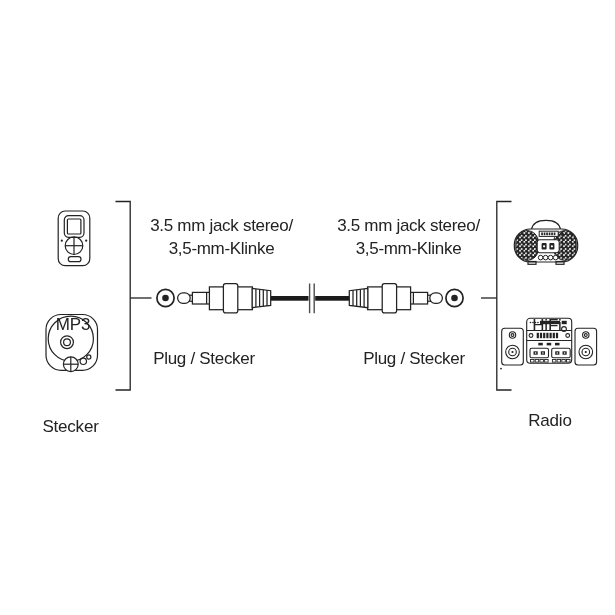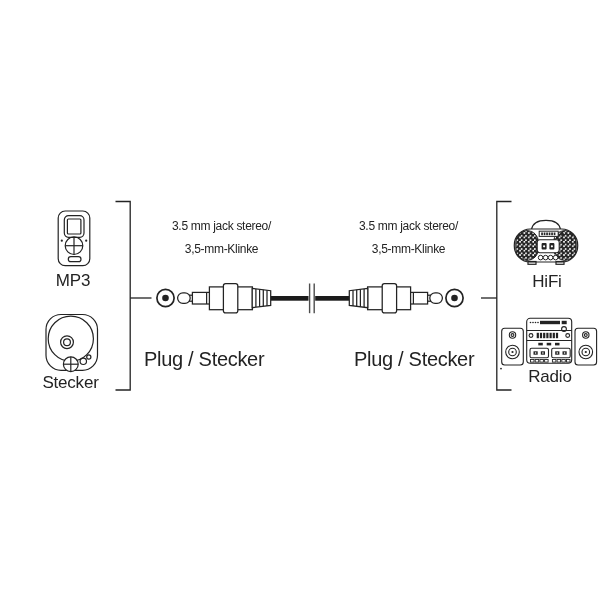--- a/index.html
+++ b/index.html
@@ -5,27 +5,28 @@
   html,body{margin:0;padding:0;background:#fff;}
   .canvas{
     position:relative;width:615px;height:615px;background:#ffffff;overflow:hidden;
     font-family:"Liberation Sans", sans-serif;color:#232323;
   }
   .abs{position:absolute;}
   svg{display:block;overflow:visible;}
   .label{
     font-size:17px;line-height:20px;text-align:center;letter-spacing:-0.2px;
     white-space:nowrap;
+    margin-top:44px;
   }
   .title{
-    font-size:12px;line-height:22.5px;text-align:center;letter-spacing:-0.3px;
+    font-size:17px;line-height:22.5px;text-align:center;letter-spacing:-0.3px;
     white-space:nowrap;
   }
   .plug-label{
-    font-size:20px;line-height:20px;text-align:center;letter-spacing:-0.3px;
+    font-size:17px;line-height:20px;text-align:center;letter-spacing:-0.3px;
     white-space:nowrap;
   }
 </style>
 </head>
 <body>
 
 <div class="canvas">
 
   <svg class="abs" style="left:0;top:0" width="615" height="615" viewBox="0 0 615 615">
     <defs>

